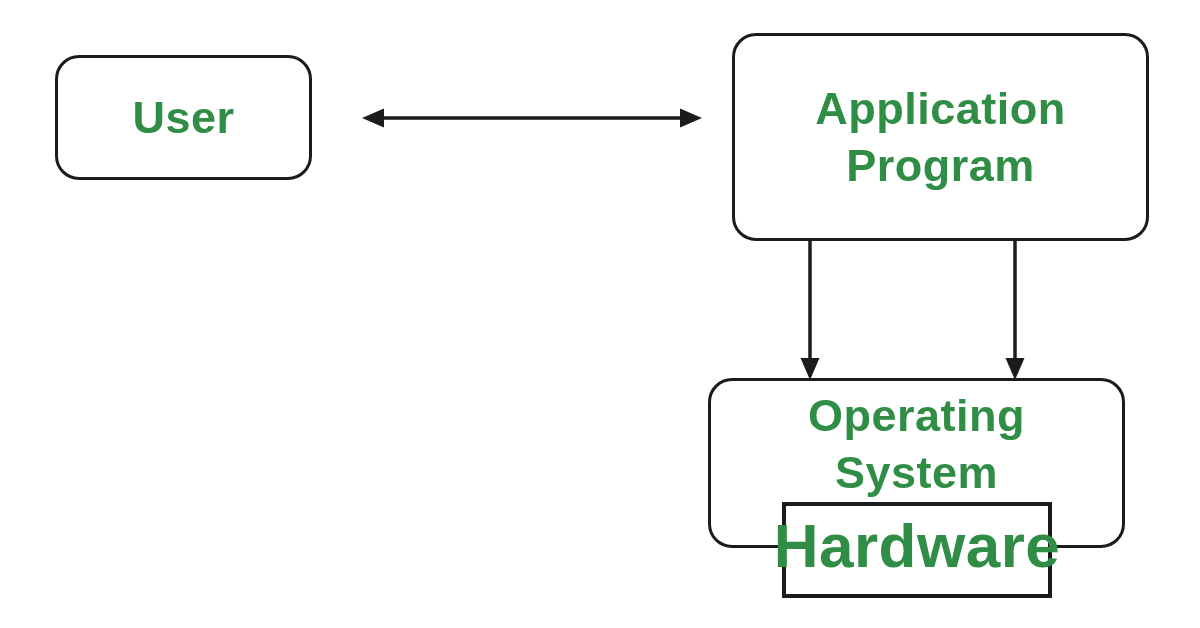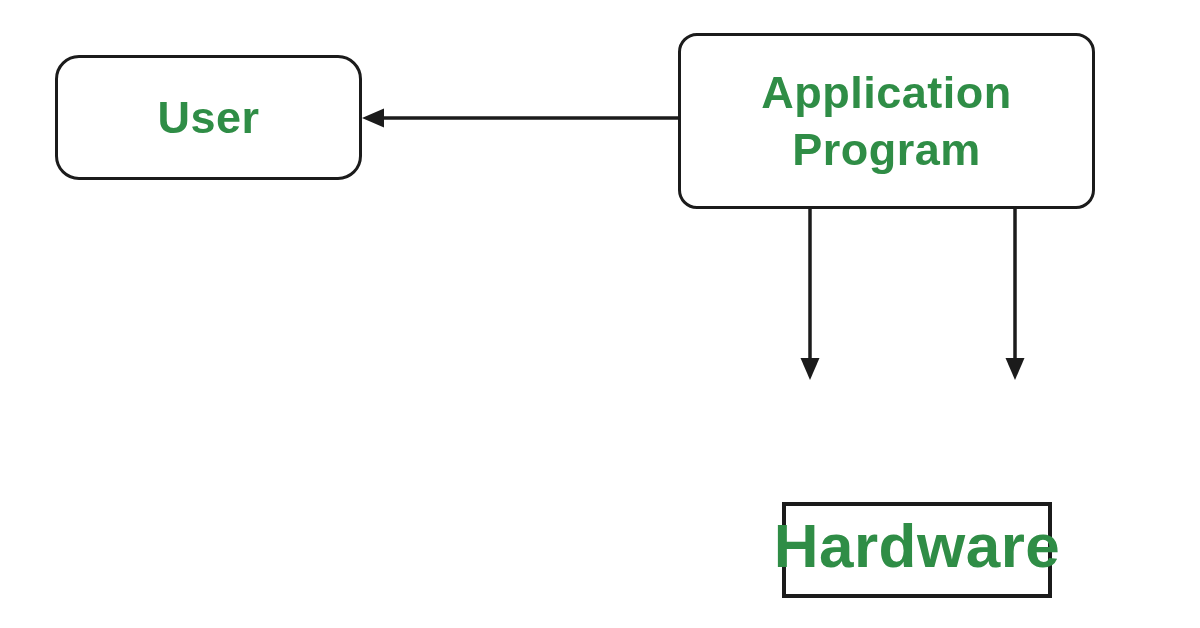--- a/index.html
+++ b/index.html
@@ -43,25 +43,25 @@
     line-height: 1.27;
     max-width: 370px;
     letter-spacing: 0.5px;
   }
   .rounded {
     border: 3.5px solid var(--stroke, #1B1B1B);
     border-radius: 24px;
   }
   #node-user {
     left: 55px; top: 55px;
-    width: 307px; height: 125px;
+    width: 257px; height: 125px;
   }
   #node-application {
-    left: 678px; top: 33px;
-    width: 417px; height: 176px; border-radius: 19px;
+    left: 732px; top: 33px;
+    width: 417px; height: 208px;
   }
   #node-os {
     left: 708px; top: 378px;
     width: 417px; height: 170px;
     align-items: flex-start;
     padding-top: 6px;
   }
   #node-hardware {
     left: 782px; top: 502px;
     width: 270px; height: 96px;
@@ -109,18 +109,21 @@
   </svg>
 
   <div class="node rounded" id="node-user">
     <span class="label">User</span>
   </div>
 
   <div class="node rounded" id="node-application">
     <span class="label">Application Program</span>
   </div>
 
+  <div class="node rounded" id="node-os">
+    <span class="label">Operating System</span>
+  </div>
 
   <div class="node" id="node-hardware">
     <span class="label">Hardware</span>
   </div>
 
 </div>
 
 </body></html>

